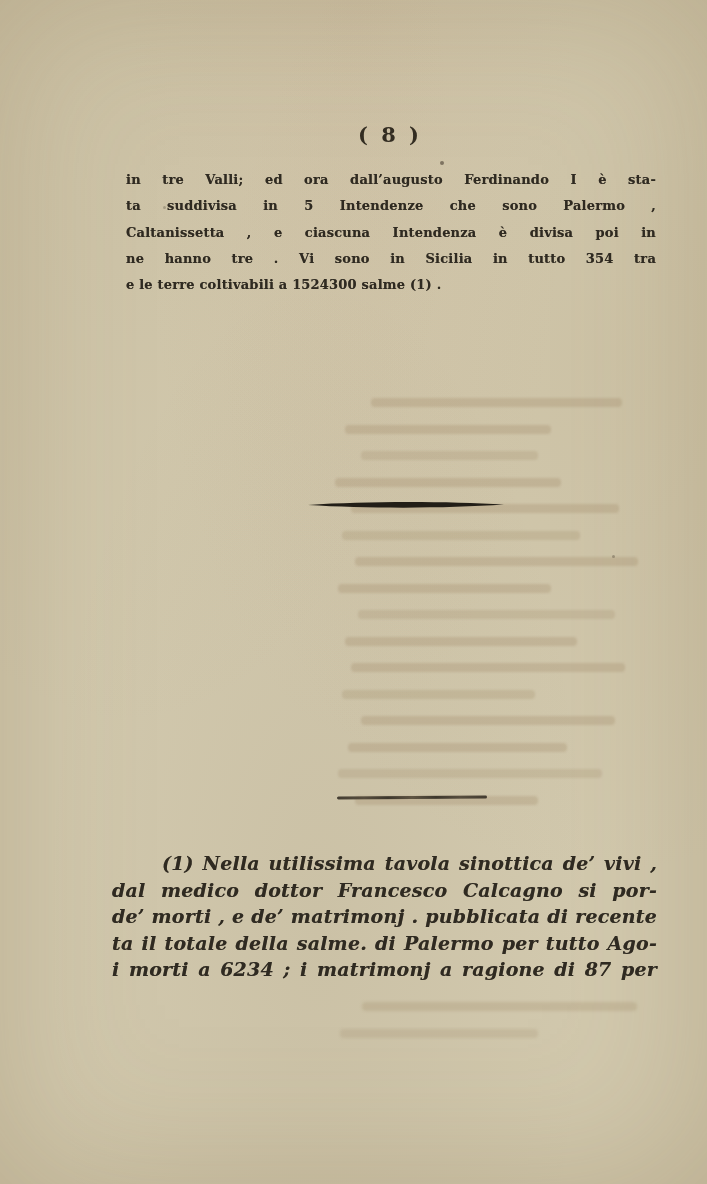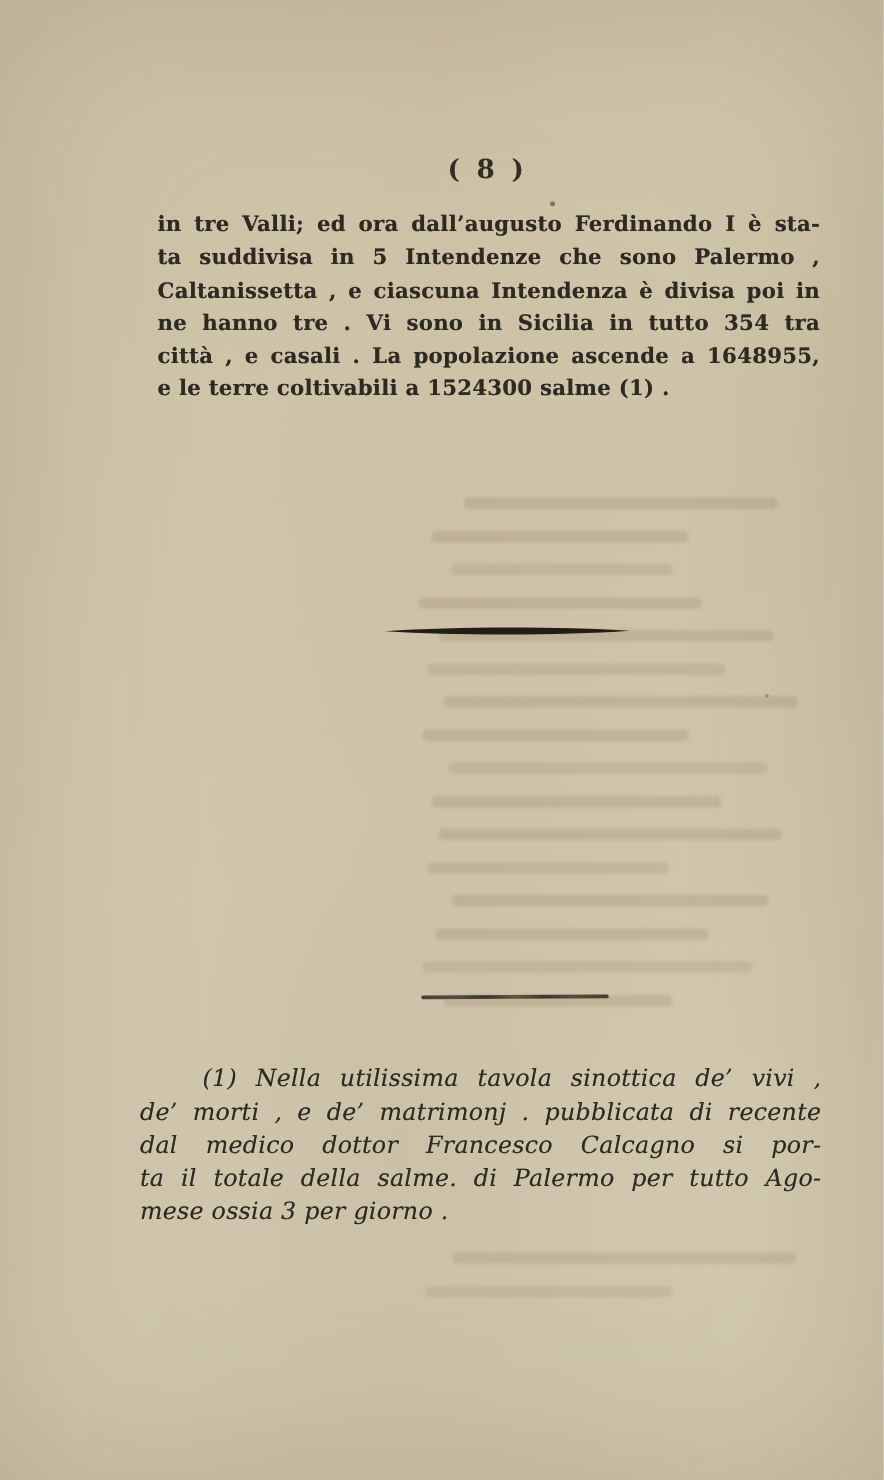--- a/index.html
+++ b/index.html
@@ -24,21 +24,21 @@
     position: absolute;
     top: 122px; left: 0; width: 780px;  
     text-align: center;
     font-size: 21px; font-weight: 600;
     letter-spacing: 3px;
     color: #332d22;
   }
   .body-text {
     position: absolute;
     left: 126px; top: 167px; width: 530px;
-    font-size: 17px; line-height: 26.3px;
+    font-size: 13px; line-height: 26.3px;
     font-weight: 600;
     letter-spacing: 0.2px;
     font-feature-settings: "onum";
     text-shadow: 0 0 0.5px rgba(47,42,33,0.55);
   }
   .tline { text-align: justify; text-align-last: justify; white-space: normal; }
   .tline.lastline { text-align-last: left; }
 
   .swelled-rule {
     position: absolute; left: 308px; top: 500px;
@@ -53,21 +53,21 @@
       #2e2920 66%, #4a4133 82%, #342e24 100%);
     transform: rotate(-0.3deg);
     opacity: 0.9;
   }
 
   .footnote {
     position: absolute;
     left: 112px; top: 850px; width: 545px;
     font-size: 19px; font-style: italic;
     line-height: 26.6px;
-    font-weight: 400;
+    font-weight: 700;
     letter-spacing: 0.2px;
     font-feature-settings: "onum";
     text-shadow: 0 0 0.5px rgba(47,42,33,0.5);
   }
   .footnote .tline.first { padding-left: 50px; }
 
   
   .ghost {
     position: absolute; left: 332px; top: 398px; width: 322px; height: 436px;
     filter: blur(1.3px);
@@ -118,21 +118,20 @@
 
 <div class="page">
 
   <div class="page-number">( 8 )</div>
 
   <div class="body-text">
     <div class="tline">in tre Valli; ed ora dall’augusto Ferdinando I è sta-</div>
     <div class="tline">ta suddivisa in 5 Intendenze che sono Palermo ,</div>
     <div class="tline">Caltanissetta , e ciascuna Intendenza è divisa poi in</div>
     <div class="tline">ne hanno tre . Vi sono in Sicilia in tutto 354 tra</div>
-    <div class="tline">città , e casali . La popolazione ascende a 1648955,</div>
     <div class="tline lastline">e le terre coltivabili a 1524300 salme (1) .</div>
   </div>
 
   <div class="ghost">
     <div class="g"></div>
       <div class="g"></div>
       <div class="g"></div>
       <div class="g"></div>
     <div class="g"></div>
       <div class="g"></div>
@@ -149,24 +148,24 @@
   </div>
 
   <svg class="swelled-rule" viewBox="0 0 196 10" xmlns="http://www.w3.org/2000/svg">
     <path d="M0,5 C58,1.2 138,1.2 196,4.6 C138,8.6 58,8.6 0,5 Z" fill="#221e17"></path>
   </svg>
 
   <div class="thin-rule"></div>
 
   <div class="footnote">
     <div class="tline first">(1) Nella utilissima tavola sinottica de’ vivi ,</div>
+    <div class="tline">dal medico dottor Francesco Calcagno si por-</div>
     <div class="tline">de’ morti , e de’ matrimonj . pubblicata di recente</div>
-    <div class="tline">dal medico dottor Francesco Calcagno si por-</div>
     <div class="tline">ta il totale della salme. di Palermo per tutto Ago-</div>
-    <div class="tline lastline">mese ossia 3 per giorno .</div>
+    <div class="tline">i morti a 6234 ; i matrimonj a ragione di 87 per</div>
   </div>
 
   <div class="ghost-bottom">
     <div class="g"></div>
       <div class="g"></div>
   </div>
 
   <div class="speck s1"></div>
   <div class="speck s2"></div>
   <div class="speck s3"></div>

